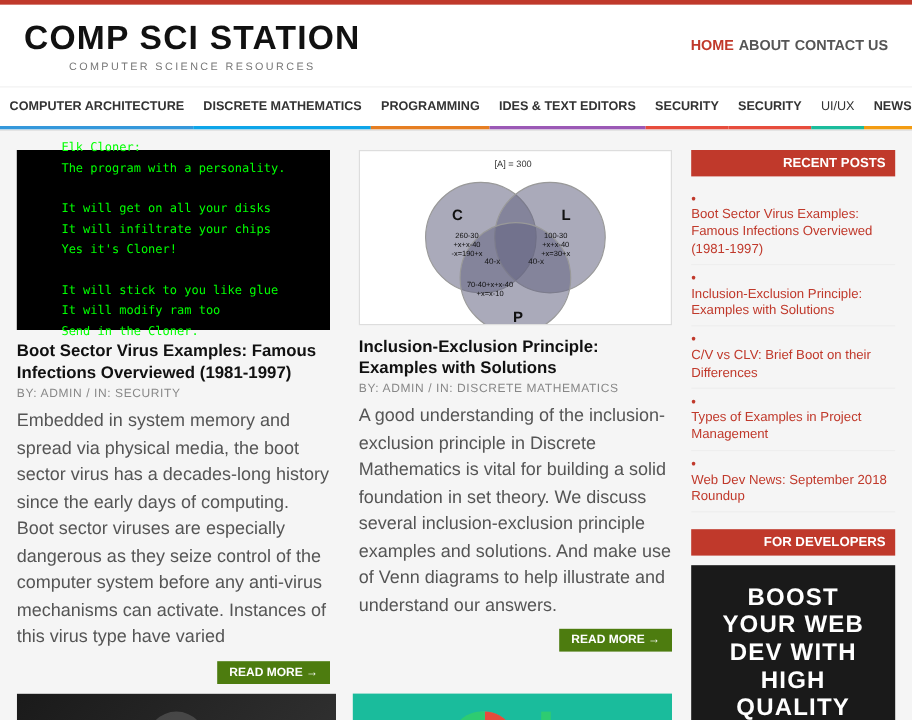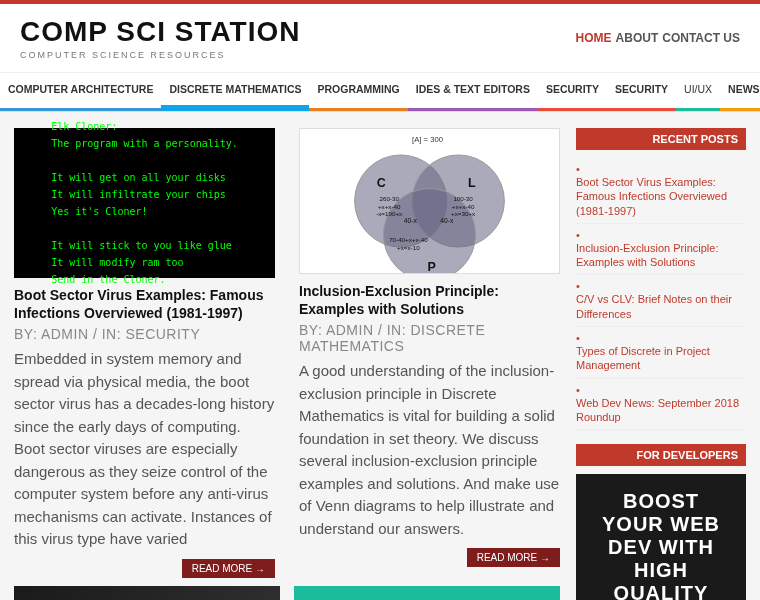--- a/index.html
+++ b/index.html
@@ -1,36 +1,36 @@
 <!DOCTYPE html>
 <html><head>
   <meta charset="utf-8">
   <style>
     * { margin: 0; padding: 0; box-sizing: border-box; }
     body { font-family: Arial, sans-serif; font-size: 13px; color: #333; background: #f5f5f5; }
 
     
     .header { background: #fff; padding: 12px 20px; display: flex; align-items: center; justify-content: space-between; border-bottom: 1px solid #eee; }
     .site-title { font-size: 28px; font-weight: 900; letter-spacing: 1px; color: #111; text-transform: uppercase; }
-    .site-subtitle { font-size: 9px; color: #777; letter-spacing: 2px; text-transform: uppercase; margin-top: 2px; }
+    .site-subtitle { font-size: 9px; color: #777; letter-spacing: 2px; text-transform: uppercase; margin-top: 2px; text-align: center; }
     .header-nav { display: flex; gap: 4px; align-items: center; }
     .header-nav a { text-decoration: none; font-size: 12px; font-weight: bold; color: #555; text-transform: uppercase; }
 
     
     .main-wrapper { display: flex; gap: 16px; padding: 16px 14px; max-width: 760px; }
     .content-area { flex: 1; min-width: 0; }
     .sidebar { width: 170px; flex-shrink: 0; }
     .black-image { background: #000; width: 100%; height: 150px; display: flex; align-items: center; justify-content: center; }
     .green-text { color: #0f0; font-size: 10px; line-height: 1.7; font-family: monospace; padding: 12px; }
     .venn-container { background: #fff; border: 1px solid #ddd; width: 100%; height: 146px; position: relative; overflow: hidden; }
     .article-body { padding: 8px 0 4px; }
     .article-title { font-size: 14px; font-weight: bold; color: #111; margin-bottom: 4px; line-height: 1.3; }
-    .article-meta { font-size: 14px; color: #888; text-transform: uppercase; margin-bottom: 6px; letter-spacing: 0.5px; }
+    .article-meta { font-size: 10px; color: #888; text-transform: uppercase; margin-bottom: 6px; letter-spacing: 0.5px; }
     .article-excerpt { font-size: 15px; color: #555; line-height: 1.5; margin-bottom: 8px; }
-    .read-more-btn { background: #7f1d1d; color: #fff; font-size: 10px; font-weight: normal; padding: 4px 10px; text-transform: uppercase; text-decoration: none; display: inline-block; }
+    .read-more-btn { background: #4d7c0f; color: #fff; font-size: 10px; font-weight: bold; padding: 4px 10px; text-transform: uppercase; text-decoration: none; display: inline-block; }
 
     
     .articles-grid { display: flex; gap: 24px; }
     .articles-grid .article-col { flex: 1; min-width: 0; }
 
     
     .bottom-grid { display: flex; gap: 14px; margin-top: 4px; }
     .bottom-img { flex: 1; height: 80px; }
     .dark-img { background: #111; }
 
@@ -63,21 +63,21 @@
   <nav class="header-nav">
     <a style="color:#c0392b;font-weight:bold;">HOME</a>
     <a>ABOUT</a>
     <a>CONTACT US</a>
   </nav>
 </div>
 
 <div style="background:#fff; border-bottom:1px solid #ddd; position:relative;">
   <div style="display:flex; align-items:stretch; overflow:hidden;">
     <a style="text-decoration:none;font-size:10.5px;font-weight:bold;color:#333;text-transform:uppercase;padding:10px 8px;white-space:nowrap;border-bottom:3px solid #3498db;">COMPUTER ARCHITECTURE</a>
-    <a style="text-decoration:none;font-size:10.5px;font-weight:bold;color:#333;text-transform:uppercase;padding:10px 8px;white-space:nowrap;border-bottom:6px solid #0ea5e9;">DISCRETE MATHEMATICS</a>
+    <a style="text-decoration:none;font-size:10.5px;font-weight:bold;color:#333;text-transform:uppercase;padding:10px 8px;white-space:nowrap;border-bottom:3px solid #0ea5e9;">DISCRETE MATHEMATICS</a>
     <a style="text-decoration:none;font-size:10.5px;font-weight:bold;color:#333;text-transform:uppercase;padding:10px 8px;white-space:nowrap;border-bottom:3px solid #e67e22;">PROGRAMMING</a>
     <a style="text-decoration:none;font-size:10.5px;font-weight:bold;color:#333;text-transform:uppercase;padding:10px 8px;white-space:nowrap;border-bottom:3px solid #9b59b6;">IDES &amp; TEXT EDITORS</a>
     <a style="text-decoration:none;font-size:10.5px;font-weight:bold;color:#333;text-transform:uppercase;padding:10px 8px;white-space:nowrap;border-bottom:3px solid #e74c3c;">SECURITY</a>
     <a style="text-decoration:none;font-size:10.5px;font-weight:bold;color:#333;text-transform:uppercase;padding:10px 8px;white-space:nowrap;border-bottom:3px solid #e74c3c;">SECURITY</a>
     <a style="text-decoration:none;font-size:10.5px;font-weight:normal;color:#333;text-transform:uppercase;padding:10px 8px;white-space:nowrap;border-bottom:3px solid #1abc9c;">UI/UX</a>
     <a style="text-decoration:none;font-size:10.5px;font-weight:bold;color:#333;text-transform:uppercase;padding:10px 8px;white-space:nowrap;border-bottom:3px solid #f39c12;">NEWS</a>
   </div>
 </div>
 
 <div class="main-wrapper">
@@ -182,24 +182,24 @@
     <div class="sidebar-section">
       <div class="sidebar-title">RECENT POSTS</div>
       <ul class="sidebar-list">
         <li>
             <a>Boot Sector Virus Examples: Famous Infections Overviewed (1981-1997)</a>
           </li>
         <li>
             <a>Inclusion-Exclusion Principle: Examples with Solutions</a>
           </li>
         <li>
-            <a>C/V vs CLV: Brief Notes on their Differences</a>
-          </li>
-        <li>
-            <a>Types of Discrete in Project Management</a>
+            <a>C/V vs CLV: Brief Boot on their Differences</a>
+          </li>
+        <li>
+            <a>Types of Examples in Project Management</a>
           </li>
         <li>
             <a>Web Dev News: September 2018 Roundup</a>
           </li>
       </ul>
     </div>
 
     <div class="sidebar-section">
       <div class="sidebar-title">FOR DEVELOPERS</div>
       <div class="dev-banner">

